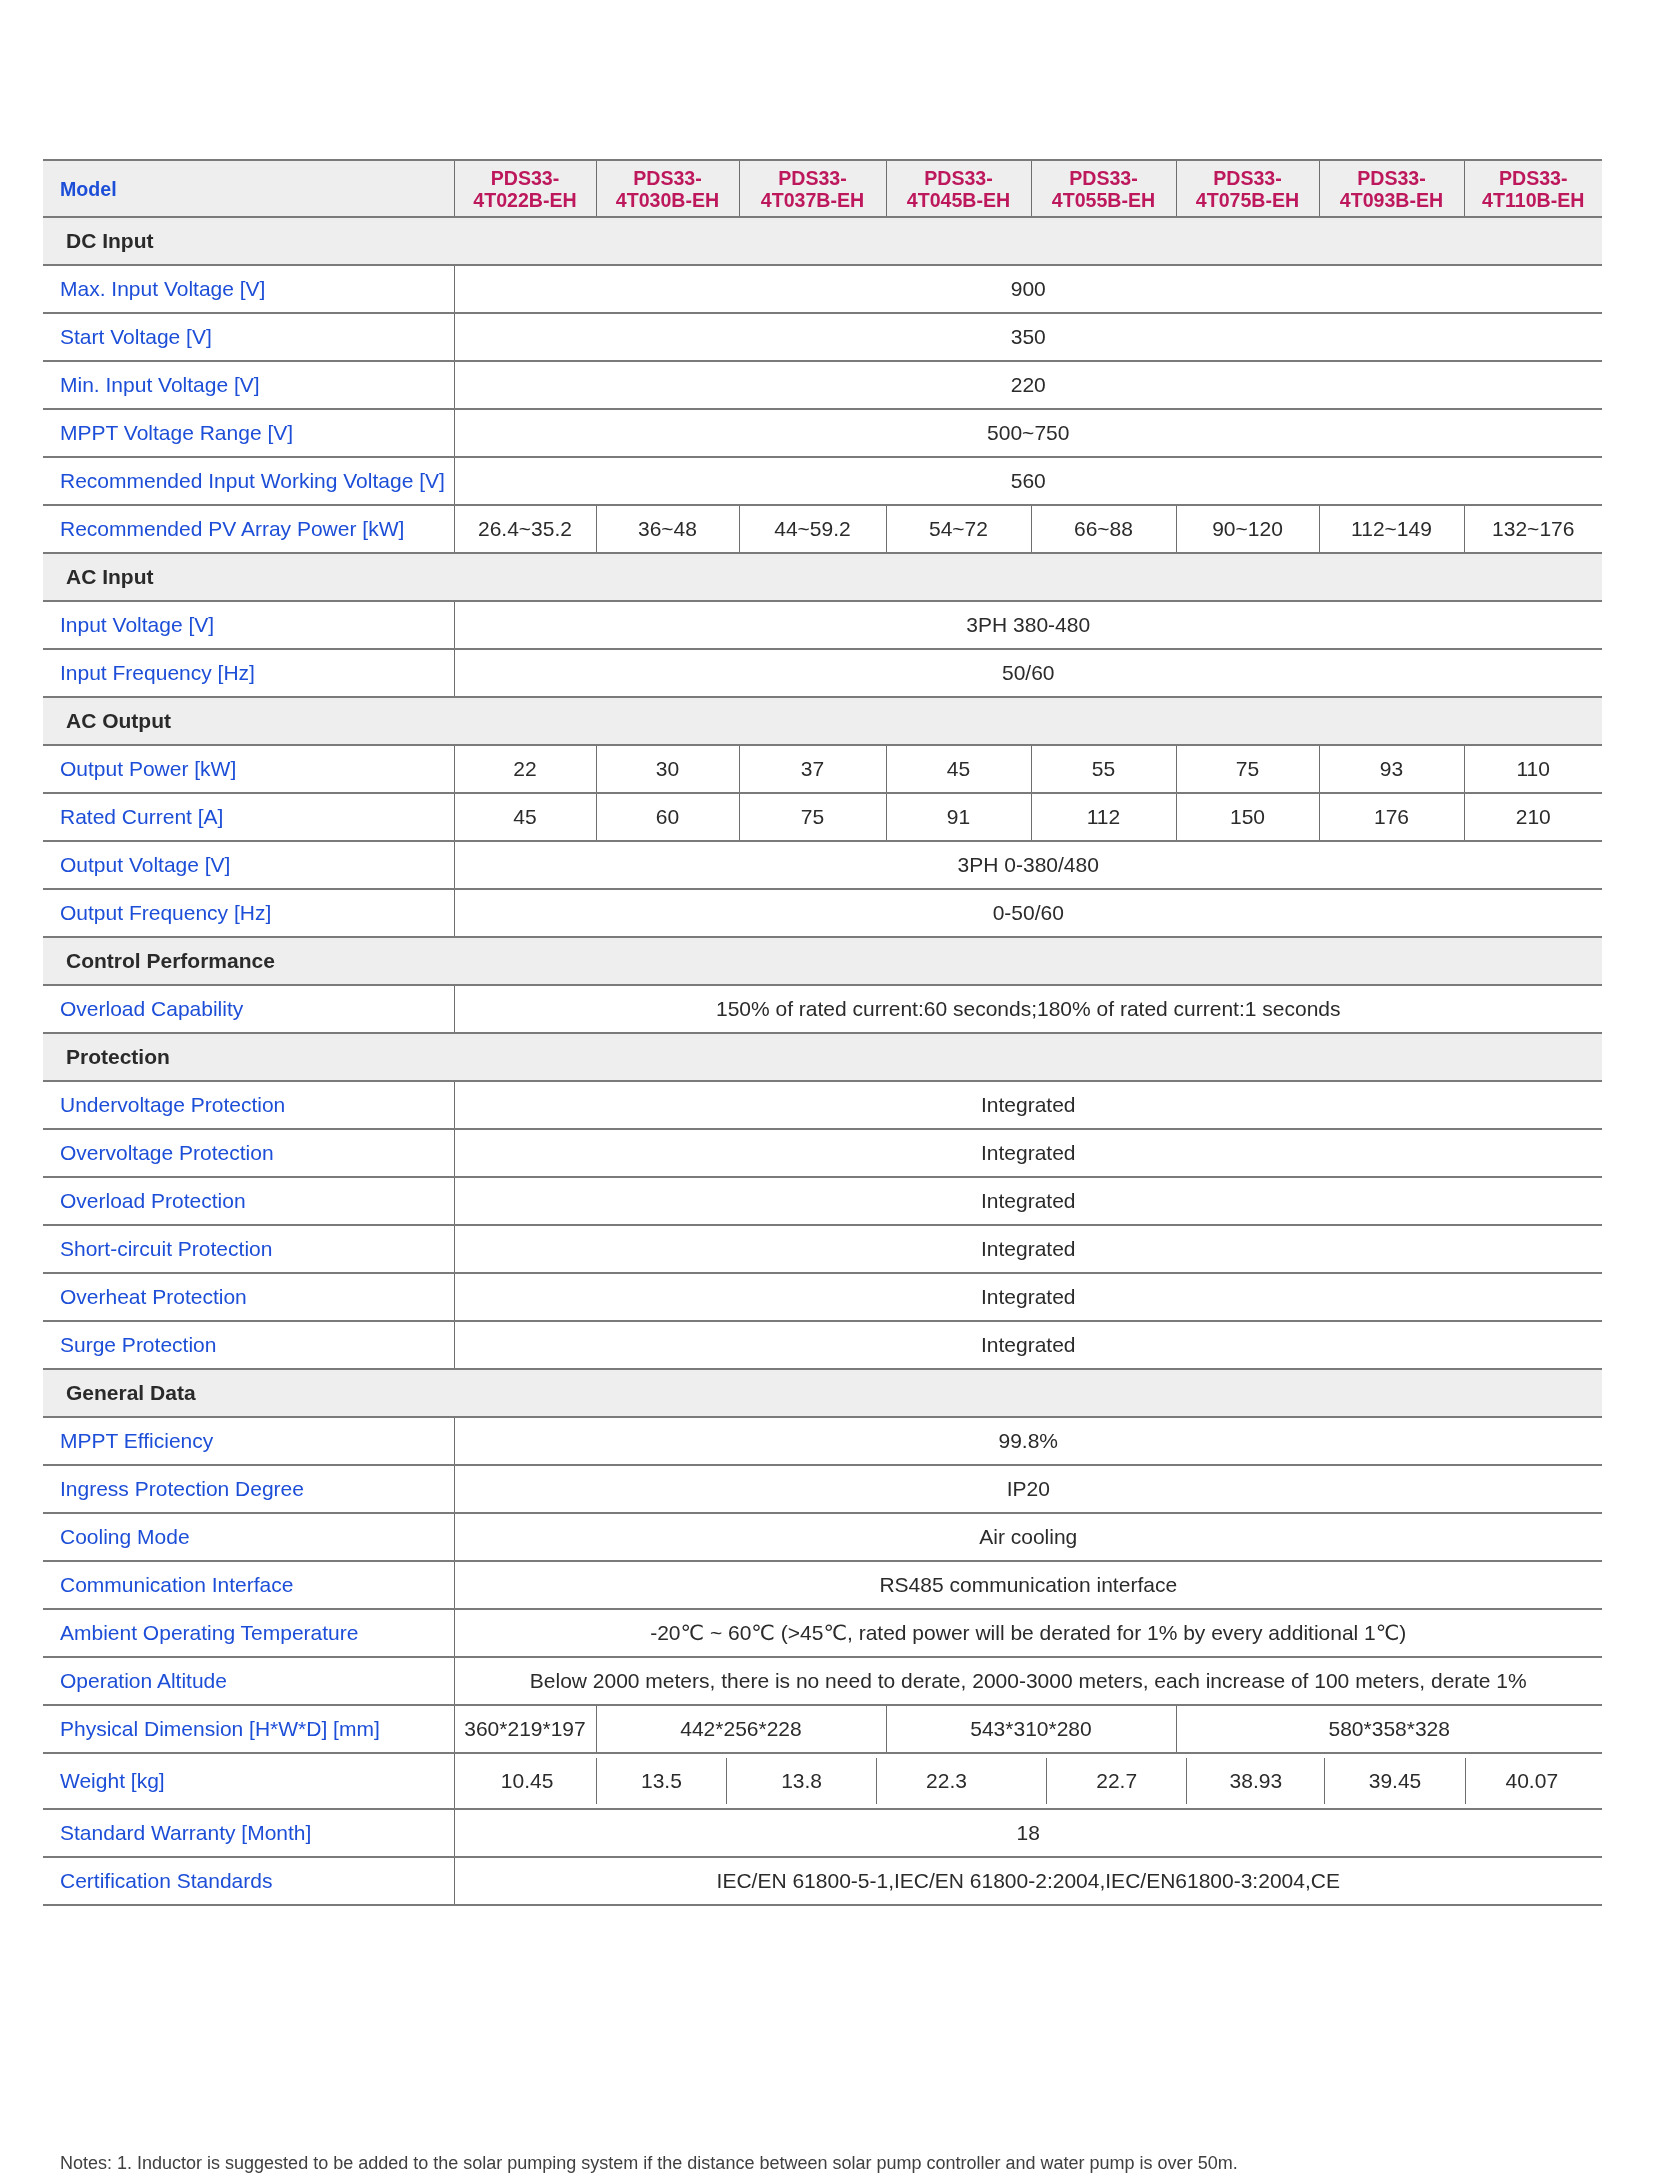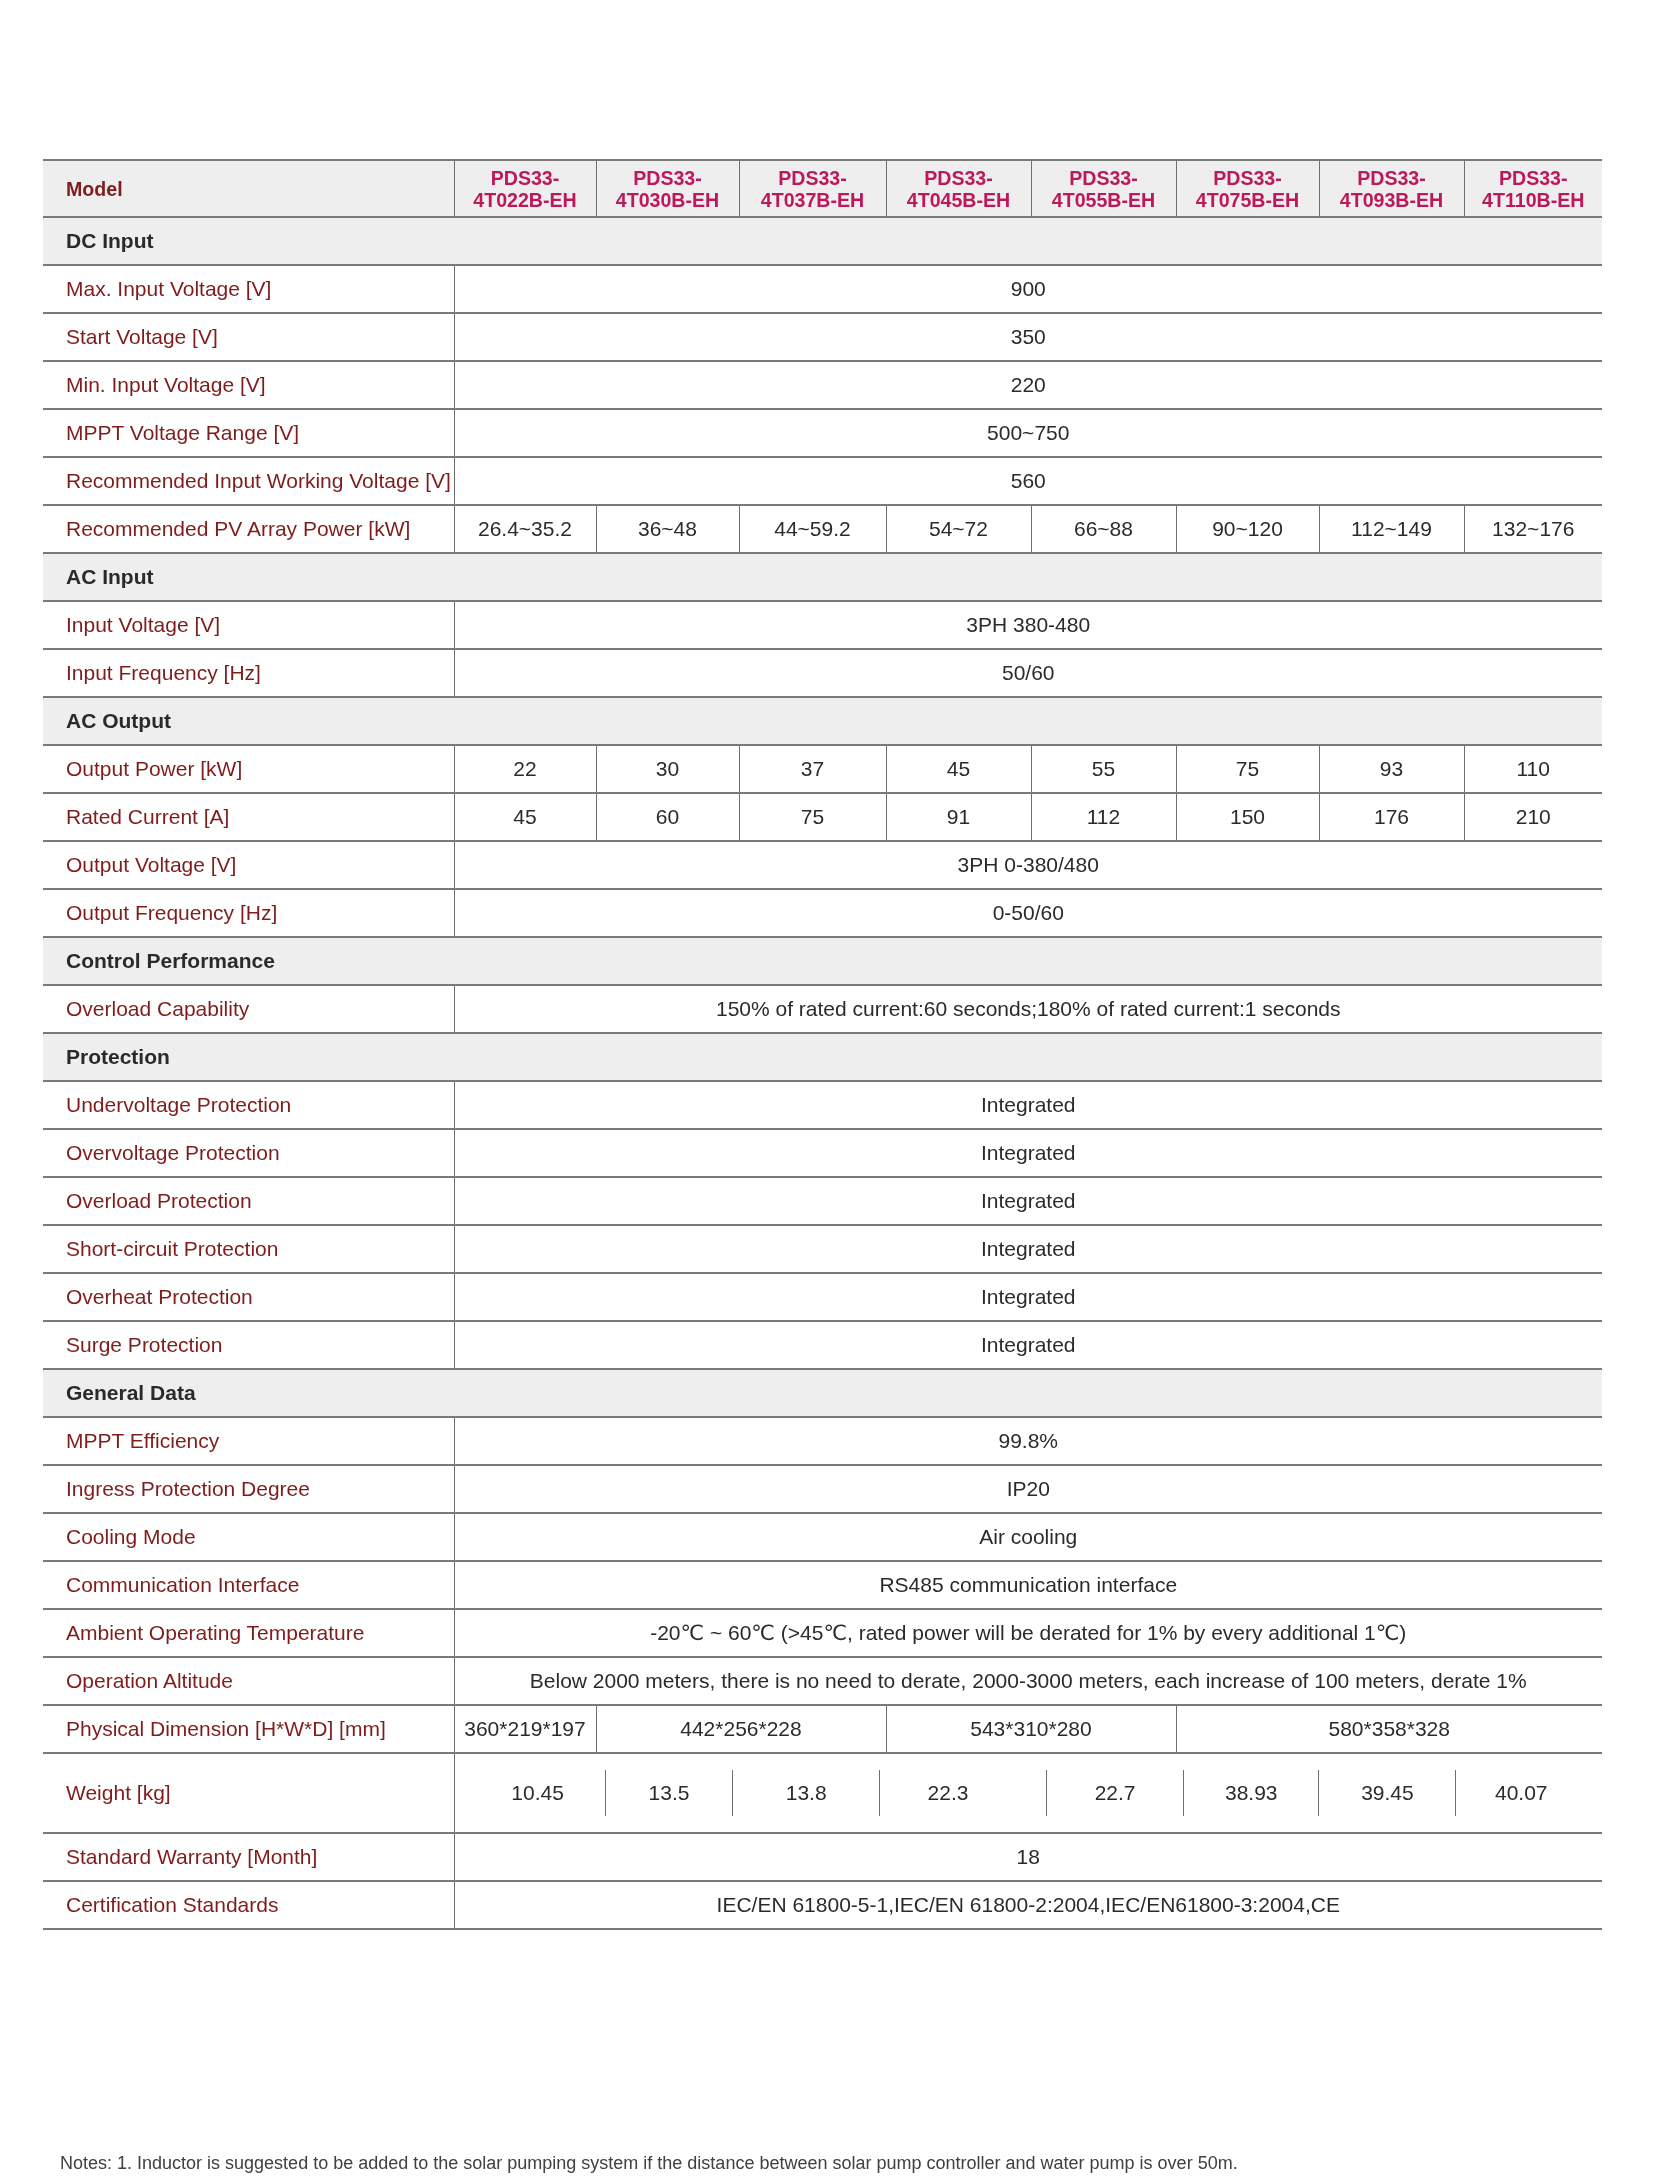--- a/index.html
+++ b/index.html
@@ -1,20 +1,20 @@
 <!DOCTYPE html>
 <html style="font-size:13.6px"><head>
 <meta charset="utf-8">
 <style>
   html, body { margin: 0; padding: 0; background: #ffffff; }
   body { width: 1674px; height: 2181px; position: relative; font-family: "Liberation Sans", "DejaVu Sans", sans-serif; color: #2b2b2b; }
   table.spec { position: absolute; left: 43px; top: 159px; width: 1559px; border-collapse: collapse; table-layout: fixed; }
   table.spec td { border-top: 2.6px solid #7a7a7a; border-bottom: 2.6px solid #7a7a7a; height: 46px; padding: 0; font-size: 21px; text-align: center; vertical-align: middle; }
   table.spec td + td { border-left: 1.7px solid #6e6e6e; }
-  table.spec td.lbl { text-align: left; padding-left: 23px; color: #7f1d1d; }
+  table.spec td.lbl { text-align: left; padding-left: 17px; color: #1d4ed8; }
   tr.header td { background: #eeeeee; height: 55px; font-weight: bold; font-size: 19.6px; line-height: 22px; color: #be185d; }
   tr.section td { background: #eeeeee; font-weight: bold; text-align: left; padding-left: 23px; color: #2a2a2a; }
   .notes { position: absolute; left: 60px; top: 2153px; font-size: 18px; color: #404040; }
 </style>
 </head>
 <body>
 
 <table class="spec">
   <colgroup>
     <col style="width:411px">
@@ -204,21 +204,21 @@
       </tr>
       <tr>
         <td class="lbl">Physical Dimension [H*W*D] [mm]</td>
         <td>360*219*197</td>
         <td colspan="2">442*256*228</td>
         <td colspan="2">543*310*280</td>
         <td colspan="3">580*358*328</td>
       </tr>
       <tr>
         <td class="lbl">Weight [kg]</td>
-        <td colspan="8" style="padding: 16px;">
+        <td colspan="8" style="padding: 4px;">
           <div style="display: flex; height: 46px;">
             <div style="width: 142px; display: flex; align-items: center; justify-content: center; box-sizing: border-box;">10.45</div>
             <div style="width: 135px; display: flex; align-items: center; justify-content: center; box-sizing: border-box; border-left: 1.7px solid rgb(110, 110, 110);">13.5</div>
             <div style="width: 155px; display: flex; align-items: center; justify-content: center; box-sizing: border-box; border-left: 1.7px solid rgb(110, 110, 110);">13.8</div>
             <div style="width: 145px; display: flex; align-items: center; justify-content: center; box-sizing: border-box; border-left: 1.7px solid rgb(110, 110, 110);">22.3</div>
             <div style="width: 145px; display: flex; align-items: center; justify-content: center; box-sizing: border-box; border-left: 1.7px solid rgb(110, 110, 110); margin-left: 30px;">22.7</div>
             <div style="width: 143px; display: flex; align-items: center; justify-content: center; box-sizing: border-box; border-left: 1.7px solid rgb(110, 110, 110);">38.93</div>
             <div style="width: 145px; display: flex; align-items: center; justify-content: center; box-sizing: border-box; border-left: 1.7px solid rgb(110, 110, 110);">39.45</div>
             <div style="width: 138px; display: flex; align-items: center; justify-content: center; box-sizing: border-box; border-left: 1.7px solid rgb(110, 110, 110);">40.07</div>
           </div>

